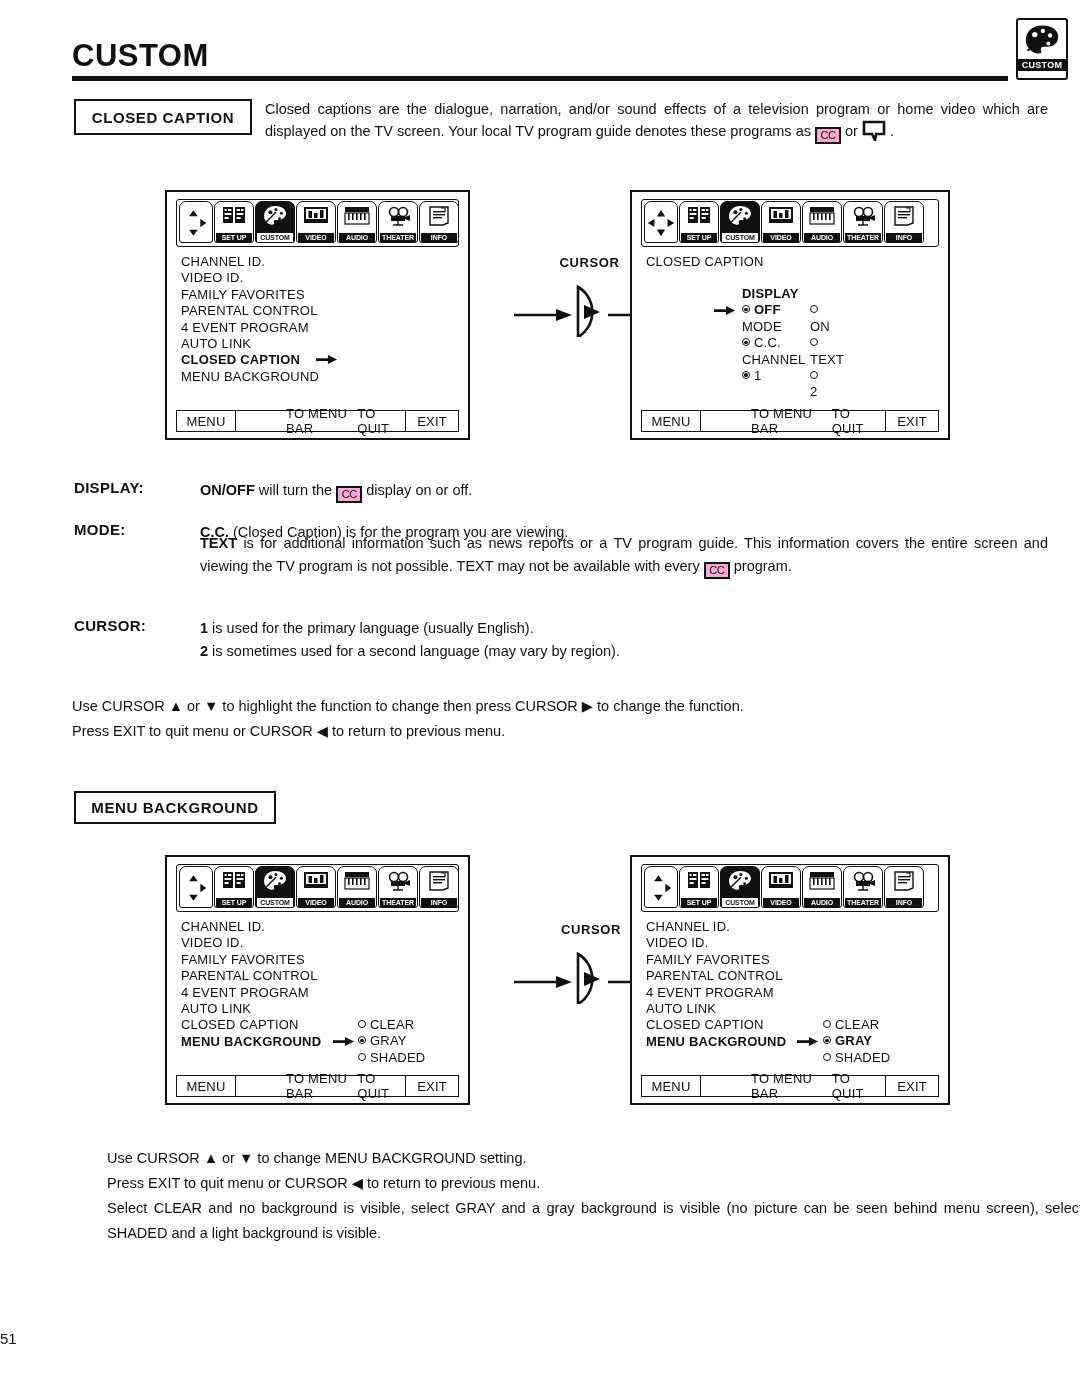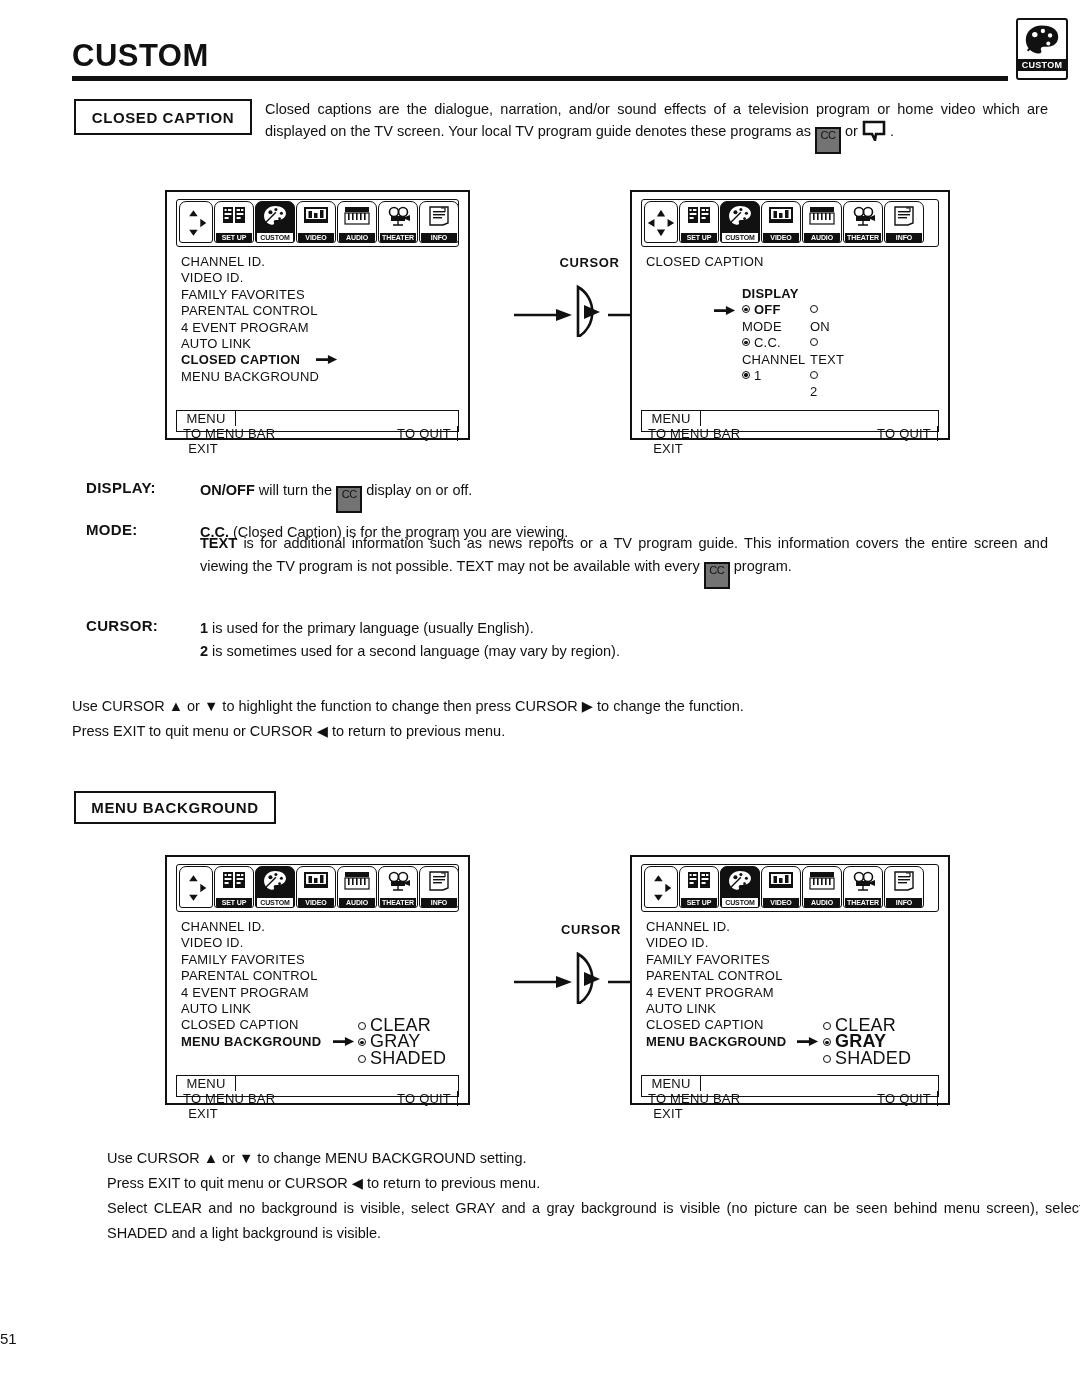--- a/index.html
+++ b/index.html
@@ -63,57 +63,57 @@
   .mb-cell .lbl{
     font-size:7px;font-weight:bold;letter-spacing:-.1px;line-height:9px;
     width:100%;text-align:center;background:#111;color:#fff;
   }
   .mb-cell.sel .lbl{background:#fff;color:#111;}
 
   .tv-body{position:absolute;left:14px;right:10px;top:62px;bottom:34px;}
   .menu-list{font-size:13px;line-height:16.4px;letter-spacing:.2px;}
   .menu-list .row{position:relative;height:16.4px;white-space:nowrap;}
   .menu-list .row.hl{font-weight:bold;}
-  .opt-col{position:absolute;font-size:18px;line-height:16.4px;letter-spacing:.2px;}
+  .opt-col{position:absolute;font-size:13px;line-height:16.4px;letter-spacing:.2px;}
   .radio{
     display:inline-block;width:8px;height:8px;border:1.3px solid #111;border-radius:50%;
     box-sizing:border-box;margin-right:4px;vertical-align:1px;position:relative;background:#fff;
   }
   .radio.on::after{
     content:"";position:absolute;left:1.3px;top:1.3px;width:3.4px;height:3.4px;
     border-radius:50%;background:#111;
   }
   .arrow-r{display:inline-block;width:22px;height:11px;vertical-align:-1px;}
 
   .tv-footer{
     position:absolute;left:9px;right:9px;bottom:6px;height:22px;
     border:1.5px solid #111;box-sizing:border-box;display:flex;align-items:stretch;
-    font-size:13px;letter-spacing:.2px;flex-direction:column;
+    font-size:13px;letter-spacing:.2px;
   }
   .tv-footer .f1{width:58px;display:flex;align-items:center;justify-content:center;border-right:1.5px solid #111;}
-  .tv-footer .f2{flex:1;display:flex;align-items:flex-end;justify-content:space-between;padding:0 6px;border-right:1.5px solid #111;}
+  .tv-footer .f2{flex:1;display:flex;align-items:center;justify-content:space-between;padding:0 6px;border-right:1.5px solid #111;margin-left:44px;}
   .tv-footer .f4{width:52px;display:flex;align-items:center;justify-content:center;}
 
   
   .conn{position:absolute;margin-left:42px;}
   .conn .clabel{
     position:absolute;left:50%;transform:translateX(-50%);top:0;
     font-size:13px;font-weight:bold;letter-spacing:.6px;white-space:nowrap;
   }
 
   
   .cc-box{
-    display:inline-block;border:2px solid #111;width:26px;height:27px;
+    display:inline-block;border:2px solid #111;width:26px;height:17px;
     line-height:13px;text-align:center;font-size:11px;letter-spacing:-.5px;
-    vertical-align:-3px;box-sizing:border-box;background:#737373;
+    vertical-align:-3px;box-sizing:border-box;background:#f9a8d4;
   }
   .bubble{display:inline-block;width:24px;height:21px;vertical-align:-5px;}
 
   
-  .def-term{position:absolute;font-size:15px;font-weight:bold;letter-spacing:.3px;margin-left:12px;}
+  .def-term{position:absolute;font-size:15px;font-weight:bold;letter-spacing:.3px;}
   .def-body{position:absolute;font-size:14.5px;line-height:23px;text-align:justify;}
   .b{font-weight:bold;}
 
   .instr{position:absolute;font-size:14.5px;line-height:25px;text-align:justify;}
   .pageno{
     position:absolute;left:0;width:1080px;top:1330px;text-align:left;font-size:15px;
   }
 </style>
 </head>
 <body>

